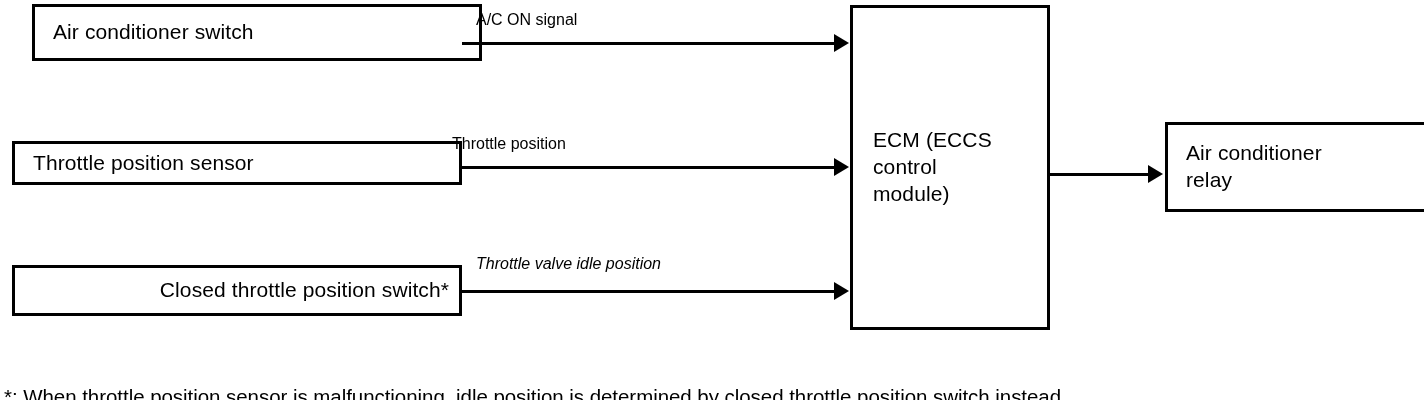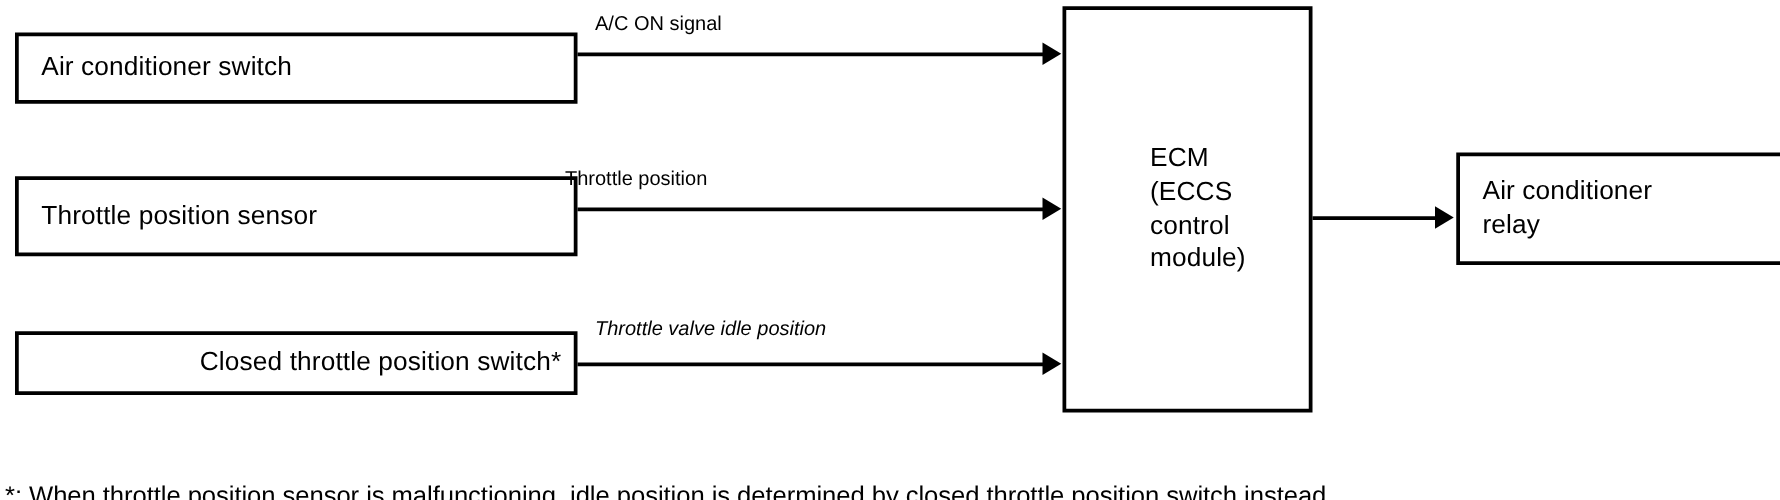--- a/index.html
+++ b/index.html
@@ -31,31 +31,30 @@
     font-size: 21px;
     line-height: 1.28;
     letter-spacing: 0.1px;
     white-space: pre-line;
     padding-left: 18px;
     padding-right: 10px;
   }
 
   
   .input-box { left: 12px; width: 450px; }
-  #node-ac-switch      { top: 26px;  height: 57px; }
-  #node-tps            { top: 141px; height: 64px; }
+  #node-ac-switch      { top: 4px;  height: 57px; margin-left: 20px; }
+  #node-tps            { top: 141px; height: 44px; }
   #node-closed-throttle{ top: 265px; height: 51px; justify-content: flex-end; }
 
   
   #node-ecm {
     left: 850px;
     top: 5px;
     width: 200px;
     height: 325px;
-    padding-left: 47px;
   }
   #node-ecm .node-text { padding-left: 20px; }
 
   
   #node-relay {
     left: 1165px;
     top: 122px;
     width: 264px;
     height: 90px;
   }

